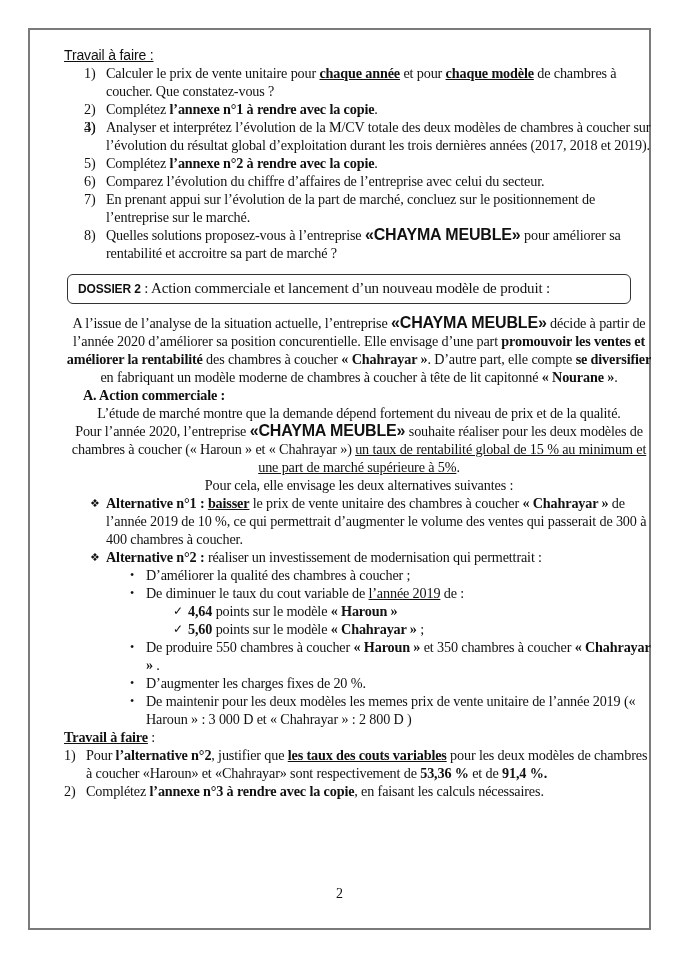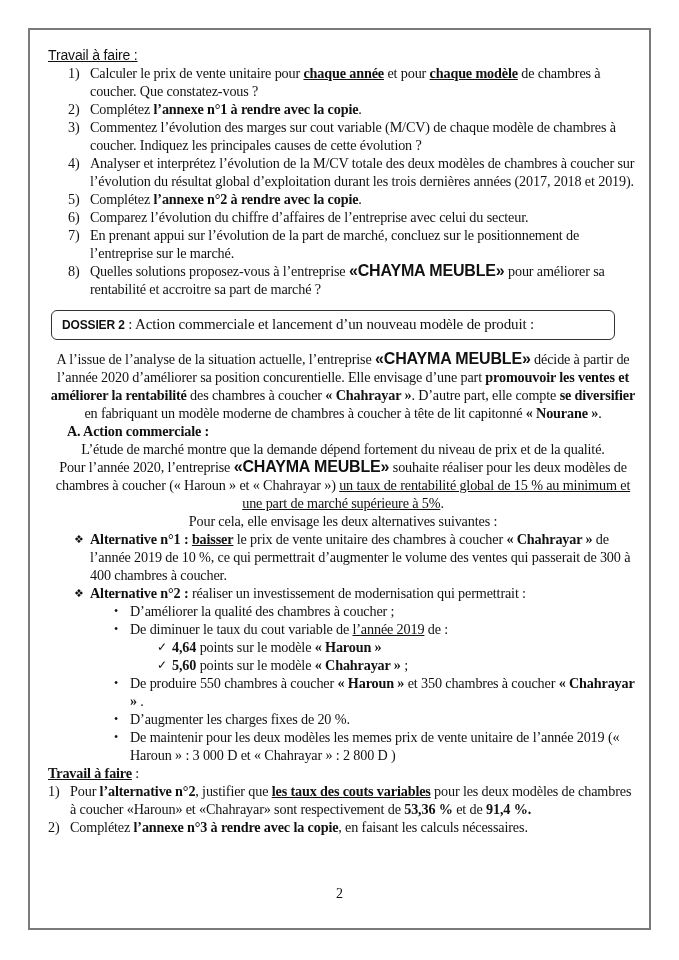--- a/index.html
+++ b/index.html
@@ -1,20 +1,20 @@
 <!DOCTYPE html>
 <html><head>
 <meta charset="utf-8">
 <style>
   html, body { margin:0; padding:0; background:#ffffff; }
   body { width:679px; height:960px; position:relative; overflow:hidden;
          font-family:"Liberation Serif","DejaVu Serif",serif; color:#111; }
   .frame { position:absolute; left:28px; top:28px; width:623px; height:902px;
            border:2px solid #7a7a7a; box-sizing:border-box; }
-  .content { position:absolute; left:48px; top:44px; width:590px;
+  .content { position:absolute; left:64px; top:44px; width:590px;
              font-size:14.2px; line-height:18px; letter-spacing:-0.15px; }
   .h-travail { font-family:"Liberation Sans","DejaVu Sans",sans-serif; font-size:14px;
                text-decoration:underline; margin-top:2px; }
   .olist { margin:0; padding:0; list-style:none; }
   .olist li { position:relative; padding-left:42px; }
   .olist li .num { position:absolute; left:20px; top:0; }
   .olist2 li { position:relative; padding-left:22px; }
   .olist2 li .num { position:absolute; left:0; top:0; }
   b { font-weight:bold; }
   u { text-decoration:underline;margin-top:28px; }
@@ -37,21 +37,21 @@
 
 <div class="frame"></div>
 
 <div class="content">
 
   <div class="h-travail">Travail à faire :</div>
 
   <ul class="olist">
     <li><span class="num">1)</span><span>Calculer le prix de vente unitaire pour </span><u><b>chaque année</b></u><span> et pour </span><u><b>chaque modèle</b></u><span> de chambres à coucher. Que constatez-vous ?</span></li>
     <li><span class="num">2)</span><span>Complétez </span><b>l’annexe n°1 à rendre avec la copie</b><span>.</span></li>
-    <li><span class="num">3)</span><span>Commentez l’évolution des marges sur cout variable (M/CV) de chaque modèle de chambres à coucher. Indiquez les principales causes de cette évolution ?</span></li>
+    <li><span class="num">3)</span></li>
     <li><span class="num">4)</span><span>Analyser et interprétez l’évolution de la M/CV totale des deux modèles de chambres à coucher sur l’évolution du résultat global d’exploitation durant les trois dernières années (2017, 2018 et 2019).</span></li>
     <li><span class="num">5)</span><span>Complétez </span><b>l’annexe n°2 à rendre avec la copie</b><span>.</span></li>
     <li><span class="num">6)</span><span>Comparez l’évolution du chiffre d’affaires de l’entreprise avec celui du secteur.</span></li>
     <li><span class="num">7)</span><span>En prenant appui sur l’évolution de la part de marché, concluez sur le positionnement de l’entreprise sur le marché.</span></li>
     <li><span class="num">8)</span><span>Quelles solutions proposez-vous à l’entreprise </span><span class="brand">«CHAYMA MEUBLE»</span><span> pour améliorer sa rentabilité et accroitre sa part de marché ?</span></li>
   </ul>
 
   <div class="dossier"><span class="dlabel">DOSSIER 2</span><span> : Action commerciale et lancement d’un nouveau modèle de produit :</span></div>
 
   <div class="para"><span>A l’issue de l’analyse de la situation actuelle, l’entreprise </span><span class="brand">«CHAYMA MEUBLE»</span><span> décide à partir de l’année 2020 d’améliorer sa position concurentielle. Elle envisage d’une part </span><b>promouvoir les ventes et améliorer la rentabilité</b><span> des chambres à coucher </span><b>« Chahrayar »</b><span>. D’autre part, elle compte </span><b>se diversifier</b><span>  en fabriquant un modèle moderne de chambres à coucher à tête de lit capitonné </span><b>« Nourane »</b><span>.</span></div>

